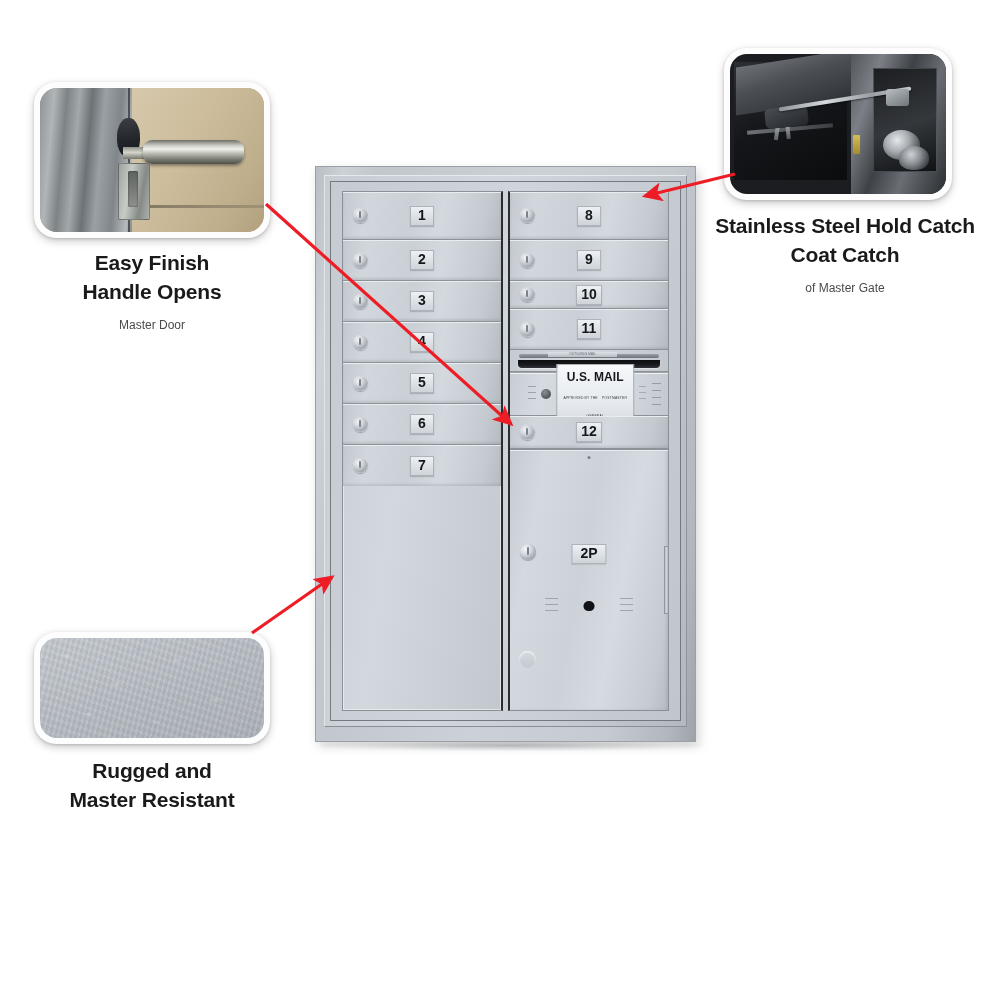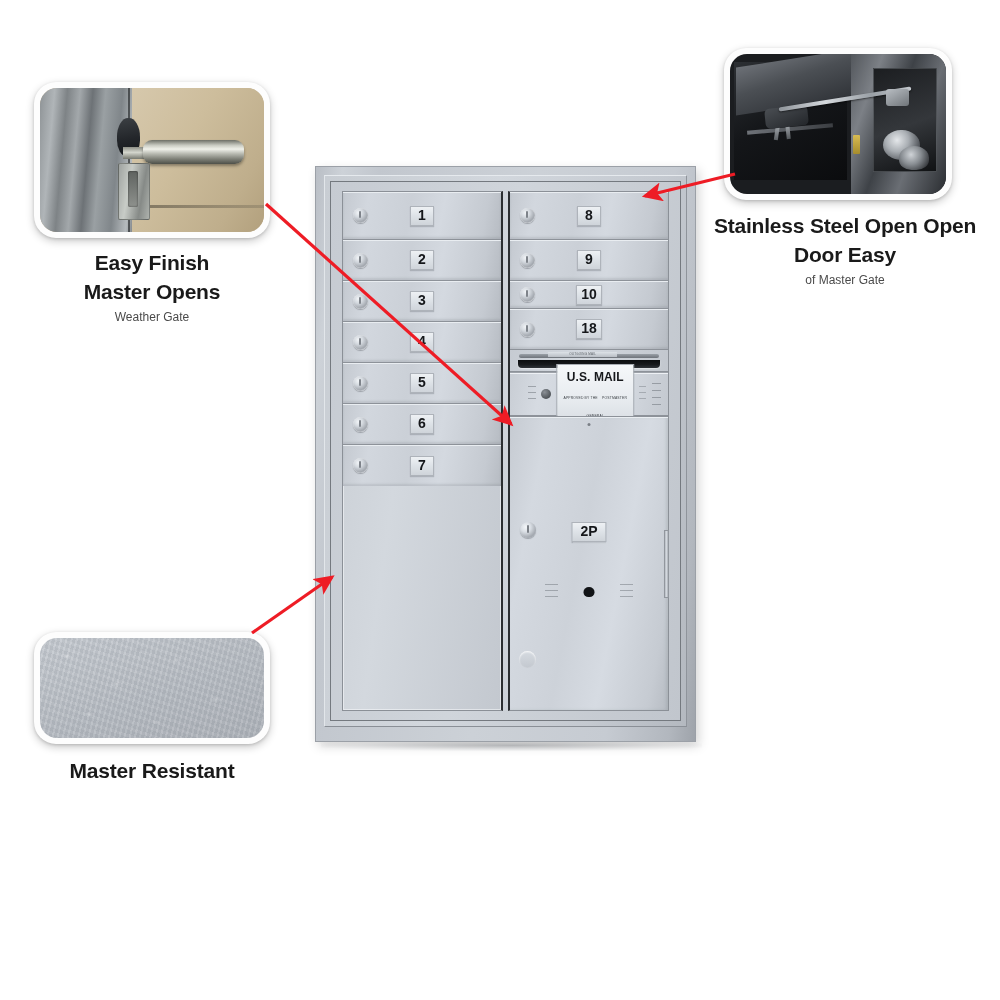--- a/index.html
+++ b/index.html
@@ -204,21 +204,21 @@
     line-height: 29px;
     color: #1a1a1a;
     letter-spacing: -0.2px;
     white-space: nowrap;
   }
   .ct-sub {
     font-family: "Liberation Sans Narrow", "Liberation Sans", sans-serif;
     font-size: 12px;
     line-height: 18px;
     color: #4a4a4a;
-    margin-top: 2px;
+    margin-top: 10px;
     white-space: nowrap;
   }
   #text-handle { left: 24px; top: 248px; width: 256px; }
   #text-catch  { left: 700px; top: 211px; width: 290px; }
   #text-swatch { left: 24px; top: 756px; width: 256px; }
 
   
   #arrows { position: absolute; left: 0; top: 0; width: 1000px; height: 1000px; pointer-events: none; }
 
   
@@ -550,21 +550,21 @@
               <div class="door" style="height:41px">
                 <span class="door-lock"></span>
                 <span class="door-num">9</span>
               </div>
               <div class="door" style="height:28px">
                 <span class="door-lock"></span>
                 <span class="door-num">10</span>
               </div>
               <div class="door" style="height:41px">
                 <span class="door-lock"></span>
-                <span class="door-num">18</span>
+                <span class="door-num">11</span>
               </div>
 
               <div class="mailslot" style="height:22px">
                 <span class="mailslot-lip"></span>
                 <span class="mailslot-label">OUTGOING MAIL</span>
                 <span class="mailslot-mouth"></span>
               </div>
 
               <div class="master-door" style="height:44px">
                 <span class="master-vent mv-a"></span>
@@ -572,20 +572,24 @@
                 <span class="master-vent mv-b"></span>
                 <span class="usps-placard">
                   <span class="usps-main">U.S. MAIL</span>
                   <span class="usps-sub">APPROVED BY THE</span>
                   <span class="usps-sub">POSTMASTER GENERAL</span>
                 </span>
                 <span class="master-hinge"></span>
                 <span class="master-latchslots"></span>
               </div>
 
+              <div class="door" style="height:33px">
+                <span class="door-lock"></span>
+                <span class="door-num">12</span>
+              </div>
 
               <div class="parcel">
                 <span class="parcel-dot"></span>
                 <span class="parcel-lock"></span>
                 <span class="parcel-num">2P</span>
                 <span class="parcel-vent pv-left"></span>
                 <span class="parcel-keyhole"></span>
                 <span class="parcel-vent pv-right"></span>
                 <span class="parcel-hinge"></span>
                 <span class="parcel-edge"></span>
@@ -605,22 +609,22 @@
       <span class="hp-seam"></span>
       <span class="hp-pivot"></span>
       <span class="hp-shaft"></span>
       <span class="hp-handle"></span>
       <span class="hp-latch"></span>
     </div>
   </div>
 
   <div class="callout-text" id="text-handle">
     <div class="ct-title">Easy Finish</div>
-    <div class="ct-title">Master Opens</div>
-    <div class="ct-sub">Weather Gate</div>
+    <div class="ct-title">Handle Opens</div>
+    <div class="ct-sub">Master Door</div>
   </div>
 
   <div class="photo-card" id="card-catch">
     <div class="photo-inner catch-photo">
       <span class="cp-dark-bay"></span>
       <span class="cp-top-panel"></span>
       <span class="cp-right-frame"></span>
       <span class="cp-right-inner"></span>
       <span class="cp-shelf"></span>
       <span class="cp-clip1"></span>
@@ -628,30 +632,31 @@
       <span class="cp-hinge"></span>
       <span class="cp-rod"></span>
       <span class="cp-bracket"></span>
       <span class="cp-yellow"></span>
       <span class="cp-lockset"></span>
       <span class="cp-lockset2"></span>
     </div>
   </div>
 
   <div class="callout-text" id="text-catch">
-    <div class="ct-title">Stainless Steel Open Open</div>
-    <div class="ct-title">Door Easy</div>
+    <div class="ct-title">Stainless Steel Hold Catch</div>
+    <div class="ct-title">Coat Catch</div>
     <div class="ct-sub">of Master Gate</div>
   </div>
 
   <div class="photo-card" id="card-swatch">
     <div class="photo-inner swatch-photo"></div>
   </div>
 
   <div class="callout-text" id="text-swatch">
+    <div class="ct-title">Rugged and</div>
     <div class="ct-title">Master Resistant</div>
   </div>
 
   <svg id="arrows" viewBox="0 0 1000 1000">
     <defs>
       <marker id="ah" markerWidth="7" markerHeight="7" refX="5.4" refY="3" orient="auto" markerUnits="strokeWidth">
         <path d="M0,0 L6.4,3 L0,6 L1.5,3 Z" fill="#ee1c25"></path>
       </marker>
     </defs>
     <line x1="266" y1="204" x2="511" y2="424" stroke="#ee1c25" stroke-width="3.2" marker-end="url(#ah)"></line>

